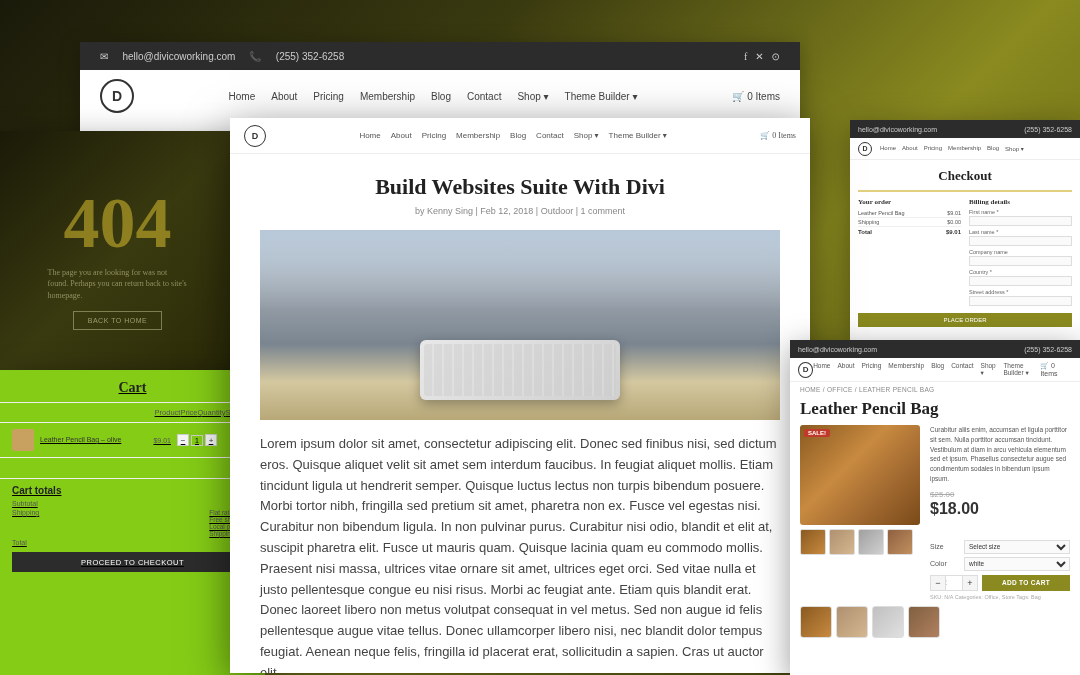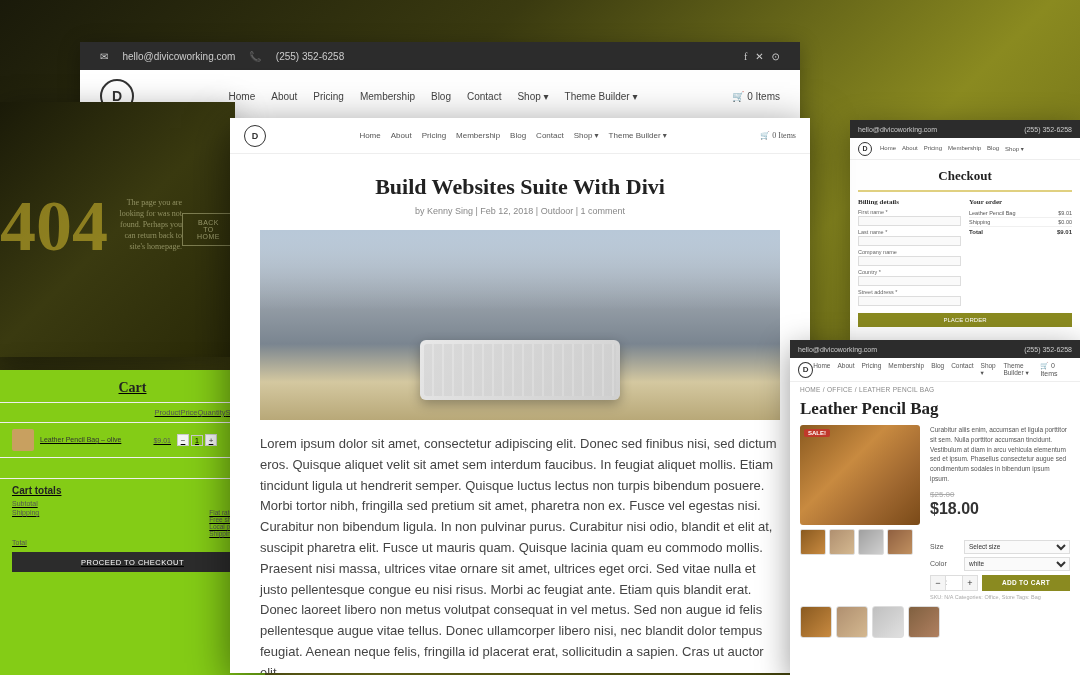--- a/index.html
+++ b/index.html
@@ -657,43 +657,44 @@
     }
     .ptb-1 { background: linear-gradient(135deg, #8a5a20, #c88a40); }
     .ptb-2 { background: linear-gradient(135deg, #b09070, #d4b890); }
     .ptb-3 { background: linear-gradient(135deg, #c0c0c0, #e0e0e0); }
     .ptb-4 { background: linear-gradient(135deg, #806040, #b08060); }
 
     
     .window-404 {
       position: absolute;
       left: 0;
-      top: 102px;
+      top: 131px;
       width: 235px;
       height: 255px;
       background: linear-gradient(135deg, #1a1a08 0%, #3a3a10 50%, #2a2a08 100%);
       box-shadow: 0 8px 30px rgba(0,0,0,0.4);
       z-index: 9;
       overflow: hidden;
       display: flex;
+      flex-direction: column;
       align-items: center;
       justify-content: center;
     }
     .error-404 {
       font-size: 72px;
       font-weight: bold;
       color: rgba(180,160,40,0.7);
       font-family: Georgia, serif;
       line-height: 1;
       margin-bottom: 8px;
     }
     .error-404-text {
       font-size: 8px;
       color: rgba(200,200,150,0.6);
-      text-align: right;
+      text-align: left;
       max-width: 140px;
       line-height: 1.4;
       margin-bottom: 10px;
     }
     .error-404-btn {
       padding: 5px 14px;
       border: 1px solid rgba(200,200,150,0.5);
       background: transparent;
       color: rgba(200,200,150,0.7);
       font-size: 7px;
@@ -856,55 +857,55 @@
       <span>Pricing</span>
       <span>Membership</span>
       <span>Blog</span>
       <span>Shop ▾</span>
     </div>
   </div>
   <div class="checkout-title">Checkout</div>
   <div style="height:2px;background:#e0d080;margin:0 8px 6px;"></div>
   <div class="checkout-form-area">
     <div class="checkout-col">
+      <div class="checkout-col-title">Your order</div>
+      <div class="checkout-amount-row">
+        <span>Leather Pencil Bag</span>
+        <span>$9.01</span>
+      </div>
+      <div class="checkout-amount-row">
+        <span>Shipping</span>
+        <span>$0.00</span>
+      </div>
+      <div class="checkout-total-row">
+        <span>Total</span>
+        <span>$9.01</span>
+      </div>
+    </div>
+    <div class="checkout-col">
       <div class="checkout-col-title">Billing details</div>
       <div class="checkout-field">
         <label>First name *</label>
         <div class="checkout-field-input"></div>
       </div>
       <div class="checkout-field">
         <label>Last name *</label>
         <div class="checkout-field-input"></div>
       </div>
       <div class="checkout-field">
         <label>Company name</label>
         <div class="checkout-field-input"></div>
       </div>
       <div class="checkout-field">
         <label>Country *</label>
         <div class="checkout-field-input"></div>
       </div>
       <div class="checkout-field">
         <label>Street address *</label>
         <div class="checkout-field-input"></div>
-      </div>
-    </div>
-    <div class="checkout-col">
-      <div class="checkout-col-title">Your order</div>
-      <div class="checkout-amount-row">
-        <span>Leather Pencil Bag</span>
-        <span>$9.01</span>
-      </div>
-      <div class="checkout-amount-row">
-        <span>Shipping</span>
-        <span>$0.00</span>
-      </div>
-      <div class="checkout-total-row">
-        <span>Total</span>
-        <span>$9.01</span>
       </div>
     </div>
   </div>
   <button class="checkout-place-order">PLACE ORDER</button>
 </div>
 
 <div class="window-product">
   <div class="product-top-bar">
     <span>hello@divicoworking.com</span>
     <span>(255) 352-6258</span>

